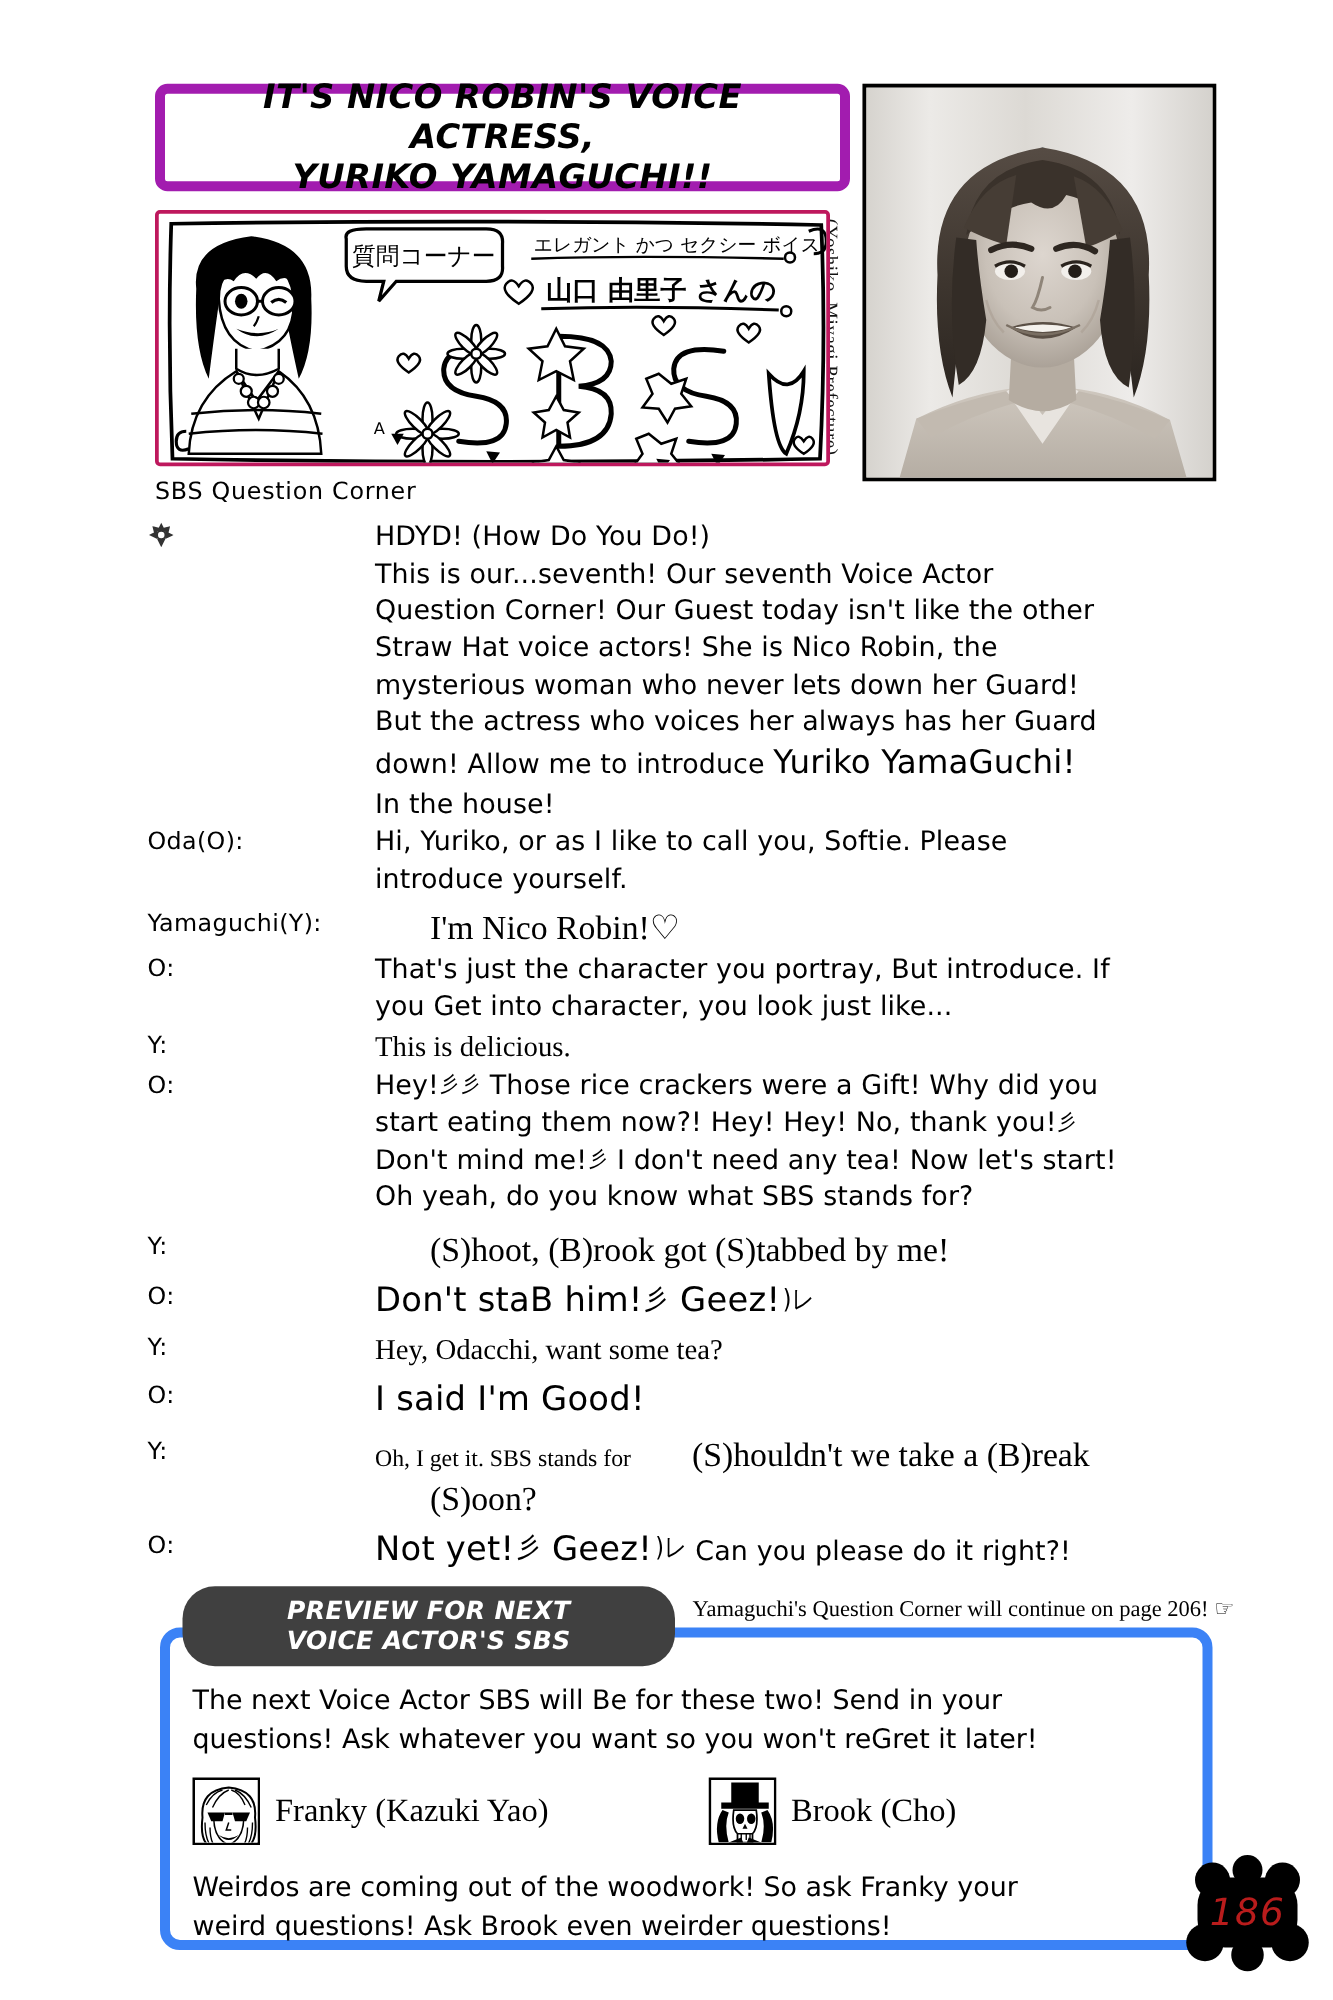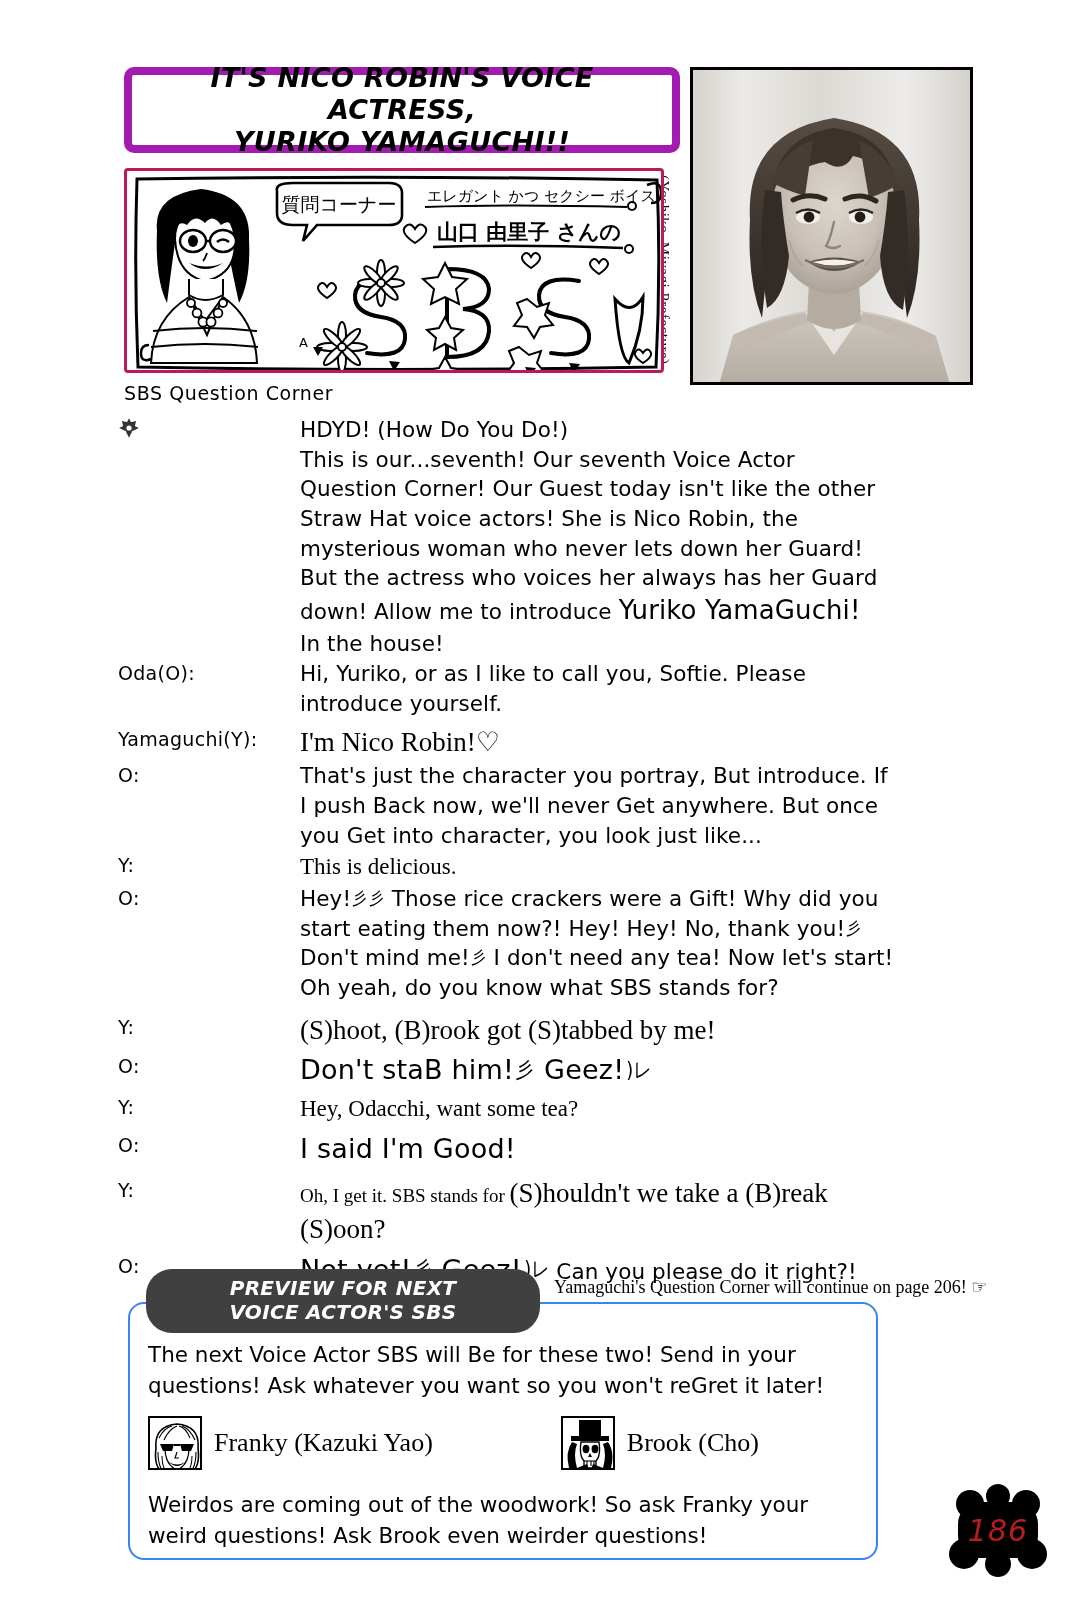--- a/index.html
+++ b/index.html
@@ -76,28 +76,28 @@
   }
   .serif{
     font-family:"Liberation Serif", serif;
     font-size:23px; line-height:1.38;
   }
   .serif-sm{ font-family:"Liberation Serif", serif; font-size:19px; line-height:1.4; }
   .big-hand{
     font-family:"DejaVu Sans", sans-serif;
     font-size:27px; line-height:1.3; letter-spacing:.2px;
   }
-  .big-serif{ font-family:"Liberation Serif", serif; font-size:27px; line-height:1.32; }
+  .big-serif{ font-family:"Liberation Serif", serif; font-size:27px; line-height:1.32;margin-left:44px; }
   .intro-big{ font-size:26px; }
   .sweat{ font-size:.78em; vertical-align:.12em; display:inline-block; transform:scaleX(.85); }
 
   
   .preview-box{
-    position:absolute; left:128px; top:1302px; width:750px; height:258px;
-    border:2px solid #3b82f6; border-radius:16px; background:#fff;
+    position:absolute; left:128px; top:1302px; width:842px; height:258px;
+    border:8px solid #3b82f6; border-radius:16px; background:#fff;
   }
   .preview-tab{
     position:absolute; left:146px; top:1269px; width:394px; height:64px;
     background:#404040; border-radius:26px; z-index:5;
     display:flex; flex-direction:column; align-items:center; justify-content:center;
     color:#fff; font-family:"DejaVu Sans", sans-serif;
     font-weight:bold; font-style:italic; font-size:20px; line-height:1.18;
     letter-spacing:.3px; text-align:center;
   }
   .continue-note{
@@ -385,21 +385,20 @@
 
     <div class="row" style="margin-top:6px;">
       <div class="spk">Yamaguchi(Y):</div>
       <div class="body big-serif">I'm Nico Robin!♡</div>
     </div>
 
     <div class="row">
       <div class="spk">O:</div>
       <div class="body hand">
         <div>That's just the character you portray, But introduce. If</div>
-        <div>I push Back now, we'll never Get anywhere. But once</div>
         <div>you Get into character, you look just like...</div>
       </div>
     </div>
 
     <div class="row">
       <div class="spk">Y:</div>
       <div class="body serif">This is delicious.</div>
     </div>
 
     <div class="row">

